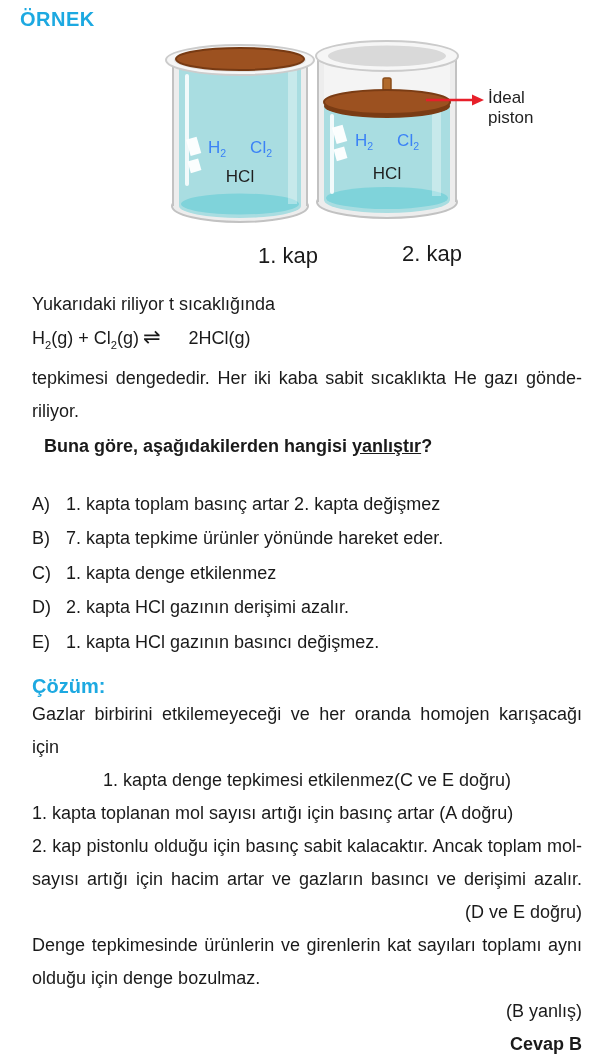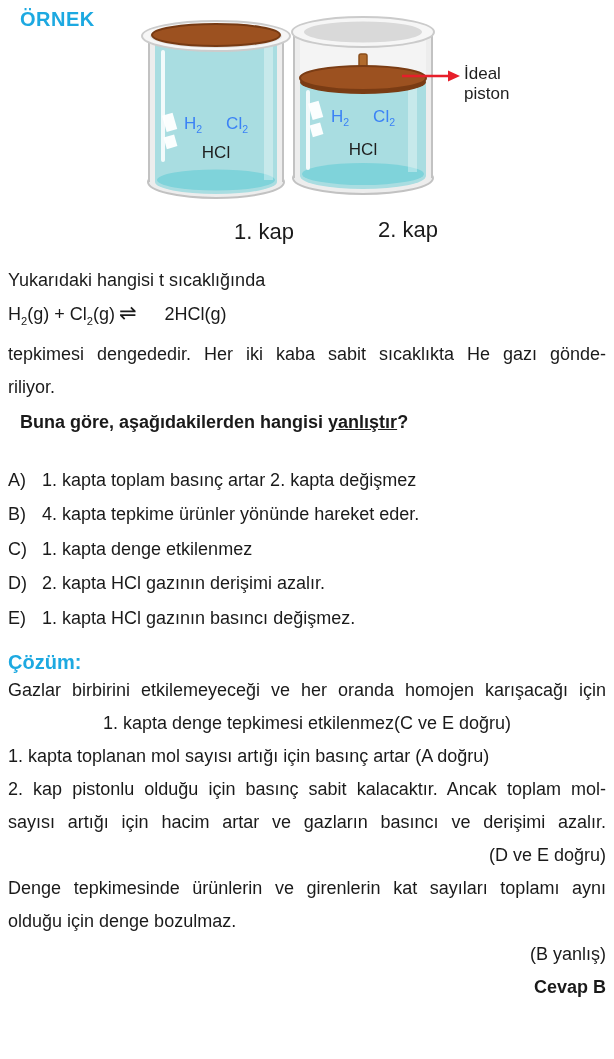--- a/index.html
+++ b/index.html
@@ -1,17 +1,17 @@
 <!DOCTYPE html>
 <html><head>
 <meta charset="utf-8">
 <style>
   html,body{margin:0;padding:0;background:#ffffff;}
   body{width:614px;height:1059px;font-family:"Liberation Sans",sans-serif;color:#1a1a1a;overflow:hidden;}
-  .page{position:relative;width:614px;height:996px;padding:0;box-sizing:border-box;}
+  .page{position:relative;width:614px;height:996px;padding:24px;box-sizing:border-box;}
 
   .ornek-title{position:absolute;left:20px;top:8px;font-size:20px;font-weight:bold;color:#1da9e1;letter-spacing:.5px;}
 
   
   .figure{position:relative;height:252px;}
   .beaker{position:absolute;}
   .beaker1{left:138px;top:16px;width:156px;}
   .beaker2{left:288px;top:10px;width:150px;}
   .gas-row{position:absolute;left:0;right:0;display:flex;justify-content:center;gap:24px;font-size:17px;color:#3b82f6;}
   .b1 .gas-row{top:98px;}
@@ -116,35 +116,35 @@
       <line x1="0" y1="8" x2="46" y2="8" stroke="#e71f2a" stroke-width="2.5"></line>
       <polygon points="46,2.5 58,8 46,13.5" fill="#e71f2a"></polygon>
     </svg>
     <div class="piston-label">
       <div>İdeal</div>
       <div>piston</div>
     </div>
   </div>
 
   <div class="qtext">
-    <p class="line intro">Yukarıdaki hangisi t sıcaklığında</p>
+    <p class="line intro">Yukarıdaki riliyor t sıcaklığında</p>
     <p class="line equation"><span>H</span><sub>2</sub><span>(g) + Cl</span><sub>2</sub><span>(g)</span><span class="eq-arrow">⇌</span><span class="eq-prod">2HCl(g)</span></p>
     <p class="line jline">tepkimesi dengededir. Her iki kaba sabit sıcaklıkta He gazı gönde-</p>
     <p class="line">riliyor.</p>
     <p class="line prompt"><span>Buna göre, aşağıdakilerden hangisi </span><span class="u">yanlıştır</span><span>?</span></p>
   </div>
 
   <div class="options">
     <div class="opt">
       <span class="opt-letter">A)</span>
       <span class="opt-text">1. kapta toplam basınç artar 2. kapta değişmez</span>
     </div>
     <div class="opt">
       <span class="opt-letter">B)</span>
-      <span class="opt-text">4. kapta tepkime ürünler yönünde hareket eder.</span>
+      <span class="opt-text">7. kapta tepkime ürünler yönünde hareket eder.</span>
     </div>
     <div class="opt">
       <span class="opt-letter">C)</span>
       <span class="opt-text">1. kapta denge etkilenmez</span>
     </div>
     <div class="opt">
       <span class="opt-letter">D)</span>
       <span class="opt-text">2. kapta HCl gazının derişimi azalır.</span>
     </div>
     <div class="opt">

